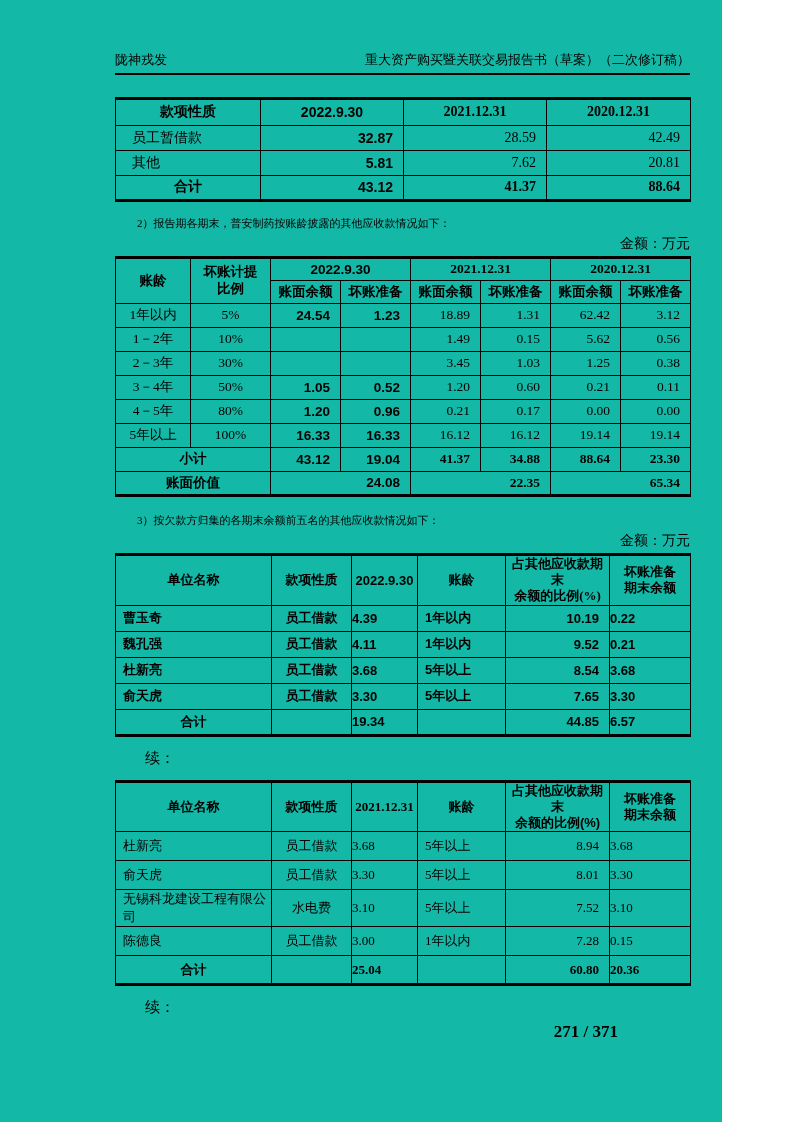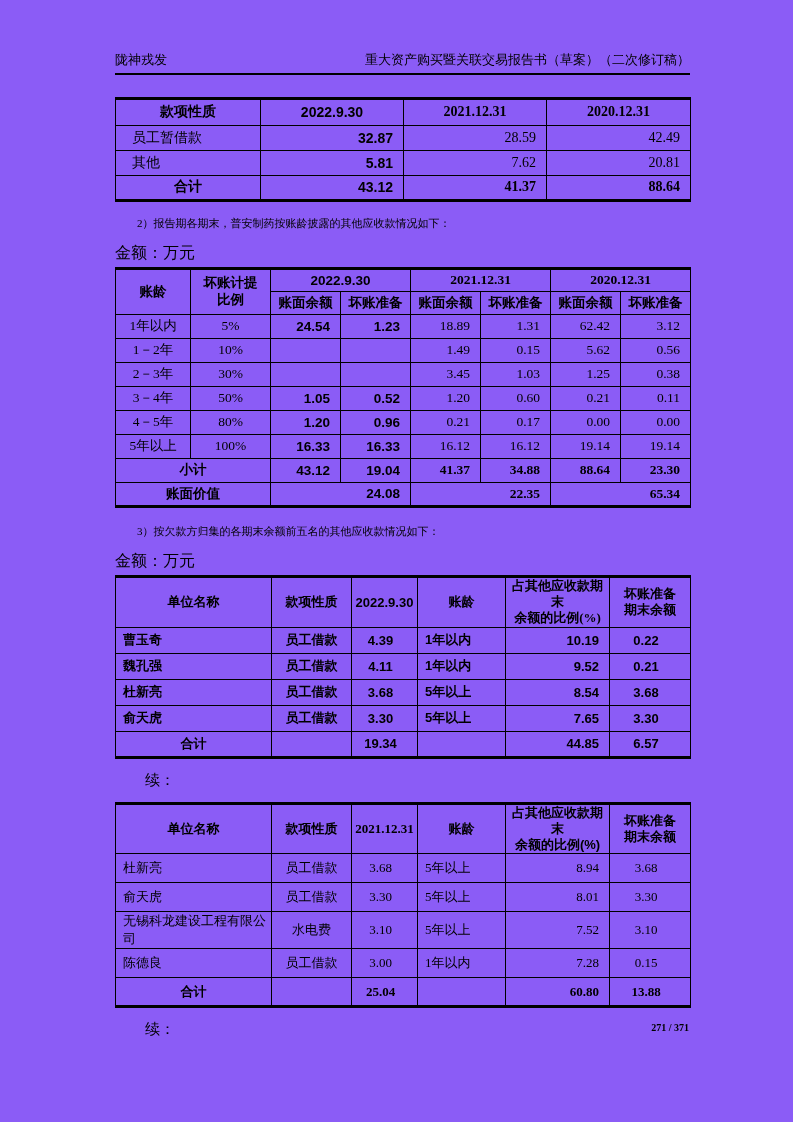--- a/index.html
+++ b/index.html
@@ -2,70 +2,70 @@
 <html><head>
 <meta charset="utf-8">
 <style>
   * { margin:0; padding:0; box-sizing:border-box; }
   html,body { background:#ffffff; }
   body {
     width:793px; height:1122px;
     font-family:"Liberation Serif","DejaVu Serif",serif;
     color:#000;
   }
-  .page { position:relative; width:793px; height:1122px; background:#8b5cf6; overflow:hidden; }
+  .page { position:relative; width:722px; height:1122px; background:#14b8a6; overflow:hidden; }
   .content { position:absolute; left:115px; top:0; width:575px; }
 
   .docheader {
     margin-top:52px;
     display:flex; justify-content:space-between; align-items:flex-end;
     border-bottom:2px solid #000; padding-bottom:4px;
     font-size:13px; line-height:1.3;
   }
 
   .para { font-size:11px; line-height:1.45; text-indent:2em; }
-  .unit-line { font-size:16px; text-align:left; margin-top:11px; margin-bottom:3px; }
+  .unit-line { font-size:14px; text-align:right; margin-top:3px; margin-bottom:3px; }
   .cont { font-size:15px; text-indent:2em; }
 
   table {
     border-collapse:collapse; table-layout:fixed; width:575px;
     border-top:3px solid #000; border-bottom:3px solid #000;
   }
   td { border:1px solid #000; overflow:hidden; vertical-align:middle; font-size:13.5px; }
 
   .hei  { font-family:"Liberation Sans","DejaVu Sans",sans-serif; font-weight:bold; }
   .bser { font-weight:bold; }
   .preline { white-space:pre-line; line-height:1.25; }
 
   .ctr { text-align:center; }
   .lft { text-align:left; padding-left:16px; }
   .lft-s { text-align:left; padding-left:7px; }
   .num { text-align:right; padding-right:10px; }
-  .num-s { text-align:center; padding-right:8px; }
+  .num-s { text-align:left; padding-right:8px; }
 
   
   .t1 { margin-top:22px; }
   .t1 td { height:25px; font-size:14px; }
   .t1 .hd { height:27px; }
   
   .t2 td { height:24px; }
   .t2 .hd { height:23px; }
   
   .t3 td { height:26px; font-size:13px; }
   .t3 .hd { height:38px; }
   .t4 td { height:29px; font-size:13px; }
   .t4 .hd { height:40px; }
   .t3 td.cn { font-weight:bold; }
   .t3 td.nm { font-family:"Liberation Sans","DejaVu Sans",sans-serif; font-weight:bold; }
 
   .sp14 { height:14px; } .sp16 { height:16px; } .sp12 { height:12px; }
 
   .footer {
     position:absolute; top:1022px; right:104px;
-    font-size:10px; font-weight:bold;
+    font-size:17px; font-weight:bold;
   }
 </style>
 </head>
 <body>
 
 <div class="page">
   <div class="content">
 
     <div class="docheader">
       <span>陇神戎发</span>
@@ -339,21 +339,21 @@
         <td class="lft-s">1年以内</td>
         <td class="num">7.28</td>
         <td class="num-s">0.15</td>
       </tr>
       <tr>
         <td class="ctr hei">合计</td>
         <td></td>
         <td class="num-s bser">25.04</td>
         <td></td>
         <td class="num bser">60.80</td>
-        <td class="num-s bser">13.88</td>
+        <td class="num-s bser">20.36</td>
       </tr>
     </tbody>
       </table>
 
     <div class="sp12"></div>
     <div class="cont">续：</div>
 
   </div>
 
   <div class="footer">271 / 371</div>

